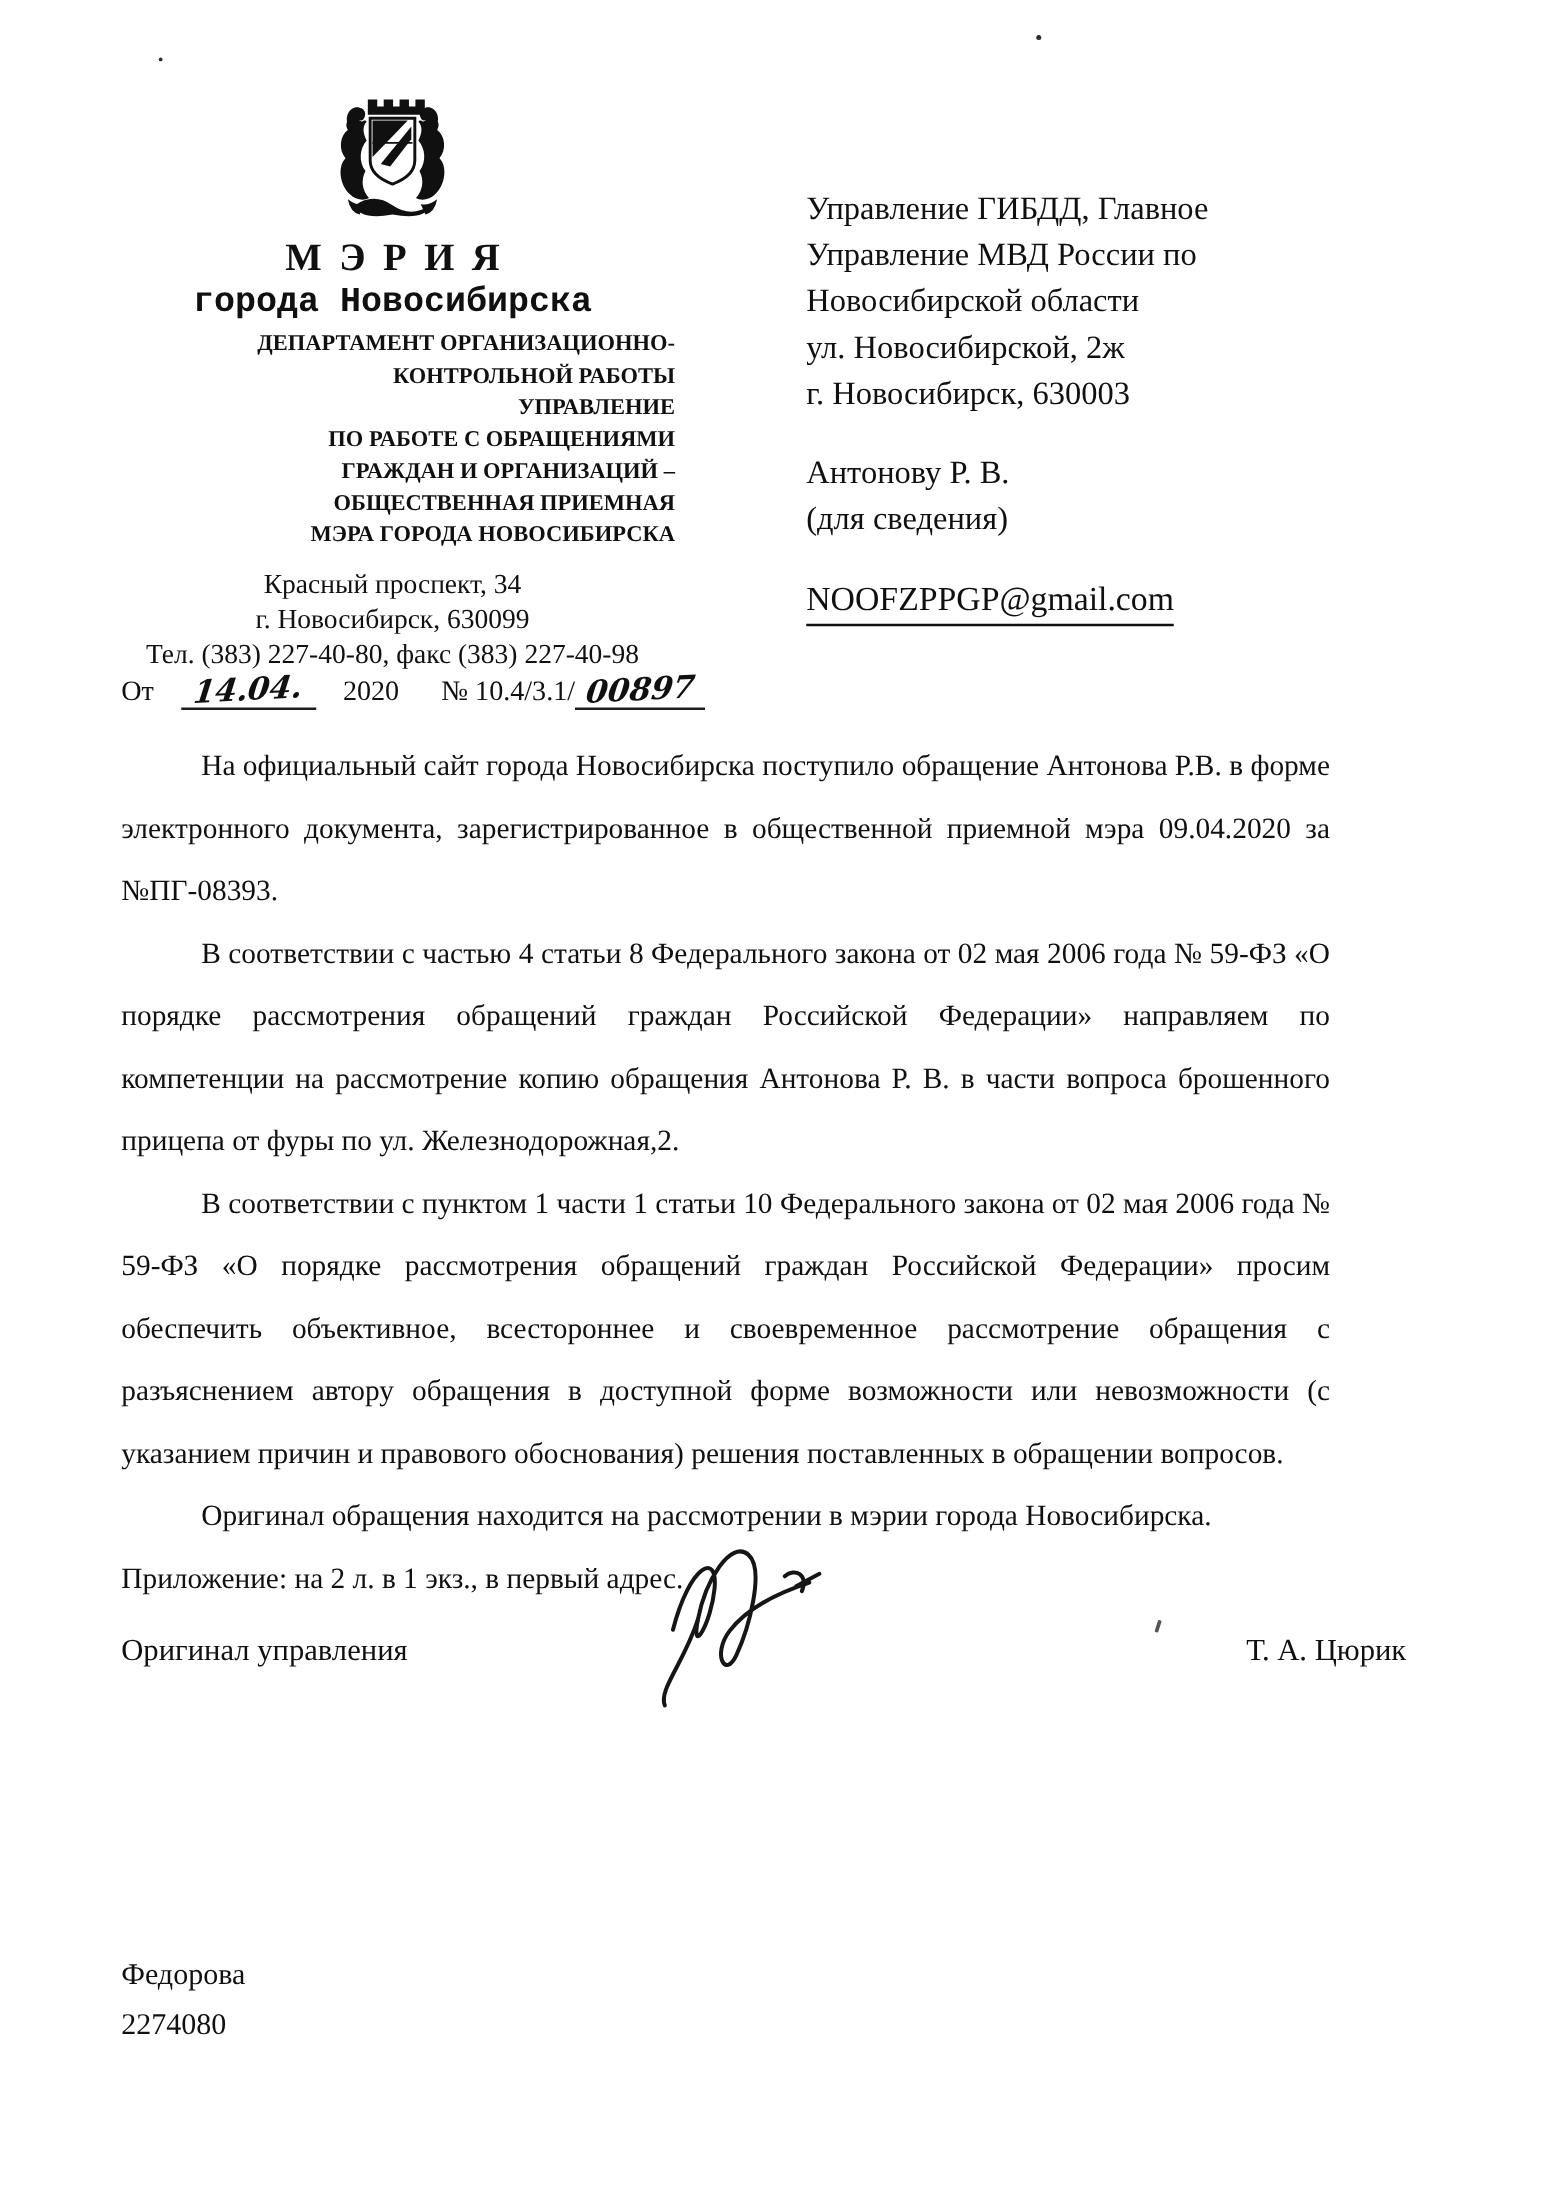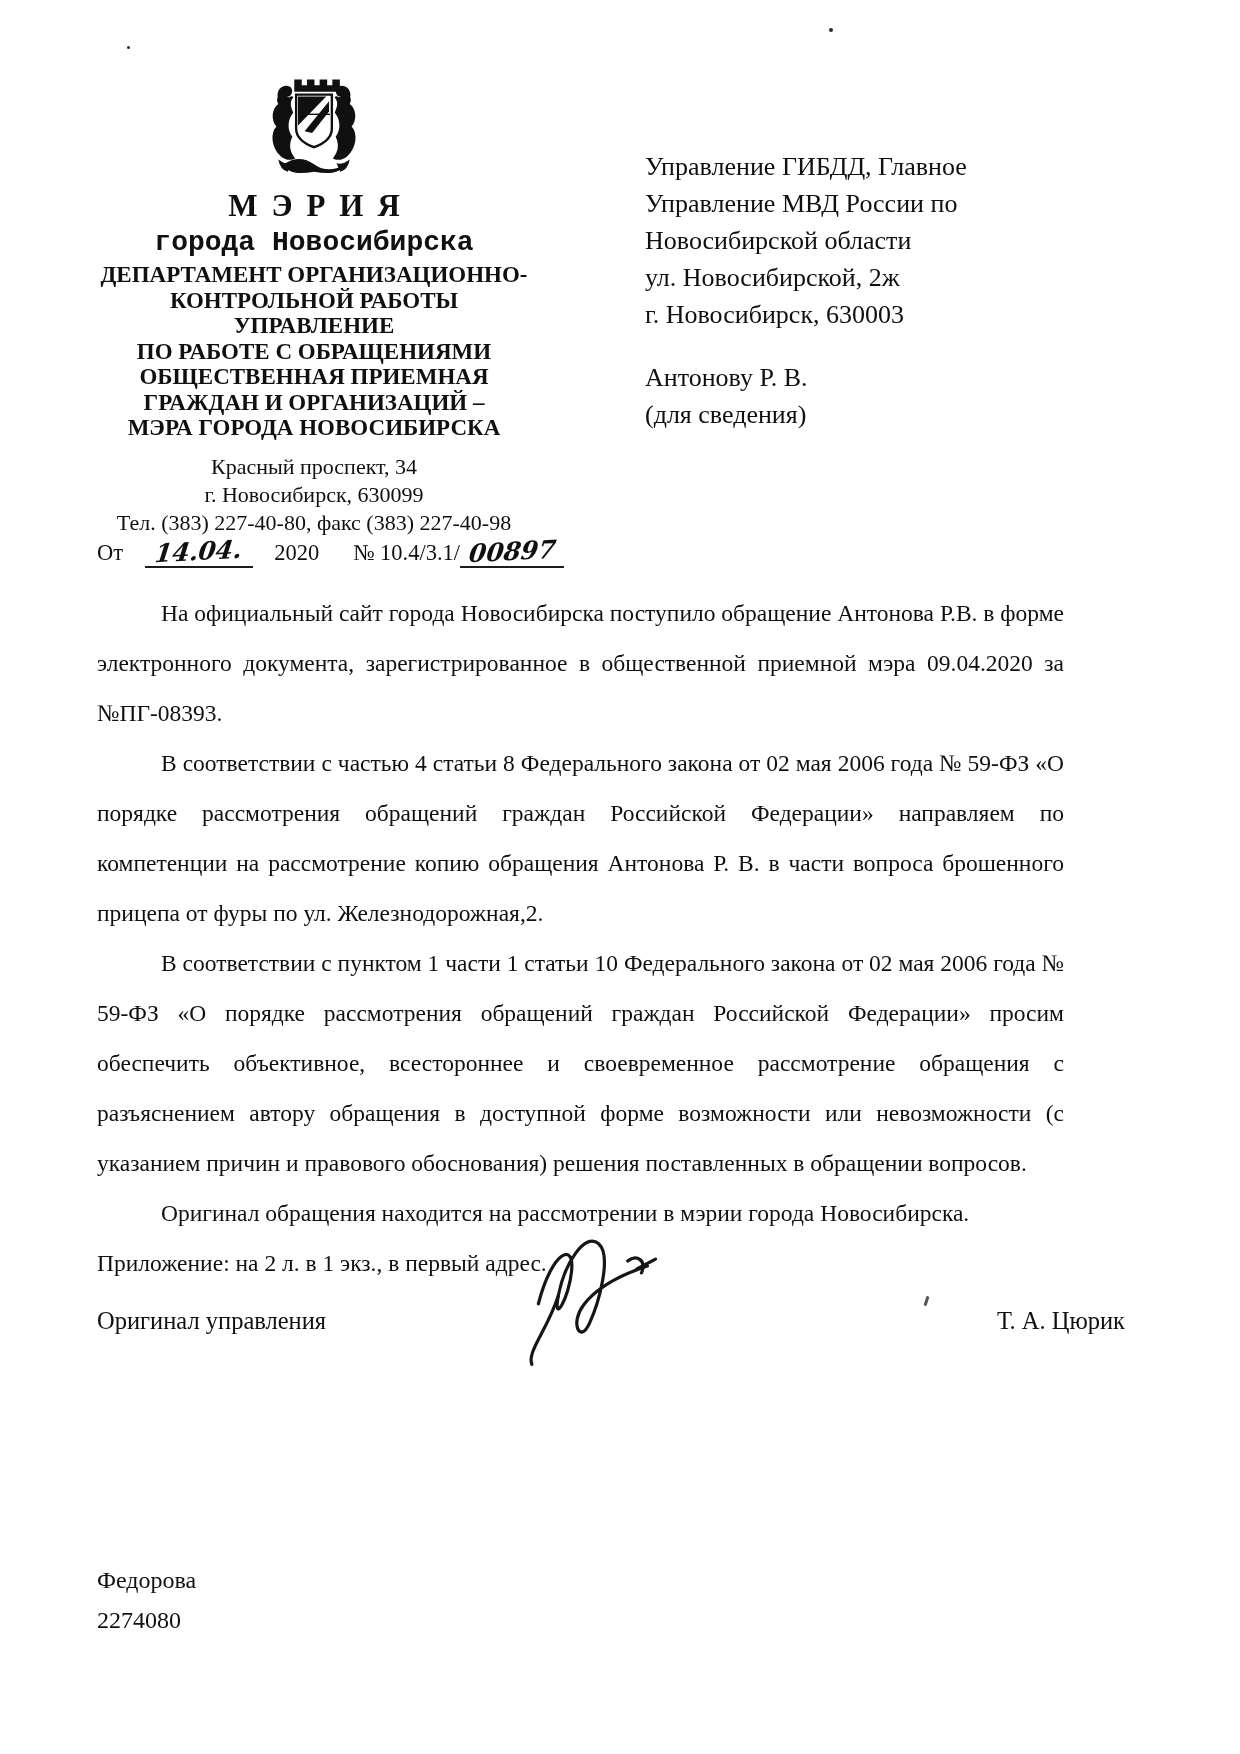--- a/index.html
+++ b/index.html
@@ -21,21 +21,21 @@
   .org-line1 {
     font-size: 31px; font-weight: bold;
     letter-spacing: 14px; padding-left: 14px;
     margin: 4px 0 0 0;
   }
   .org-line2 {
     font-size: 28px; font-weight: bold;
     margin: 3px 0 0 0;
     font-family: Liberation Mono, monospace;
   }
-  .dept { font-size: 23px; font-weight: bold; line-height: 25.5px; }
+  .dept { font-size: 18px; font-weight: bold; line-height: 25.5px; text-align: right; }
   .dept-block { margin-top: 4px; }
   .addr { font-size: 22px; line-height: 28px; }
   .addr-block { margin-top: 12px; }
 
   
   .refs {
     position: absolute; left: 97px; top: 537px; width: 470px;
     font-size: 22.5px; text-align: left;
   }
   .ref-row { margin-bottom: 6px; white-space: nowrap; }
@@ -129,22 +129,22 @@
   </svg>
 
   <div class="org-line1">МЭРИЯ</div>
   <div class="org-line2">города Новосибирска</div>
 
   <div class="dept-block">
     <div class="dept">ДЕПАРТАМЕНТ ОРГАНИЗАЦИОННО-</div>
     <div class="dept">КОНТРОЛЬНОЙ РАБОТЫ</div>
     <div class="dept">УПРАВЛЕНИЕ</div>
     <div class="dept">ПО РАБОТЕ С ОБРАЩЕНИЯМИ</div>
+    <div class="dept">ГРАЖДАН И ОРГАНИЗАЦИЙ –</div>
     <div class="dept">ОБЩЕСТВЕННАЯ ПРИЕМНАЯ</div>
-    <div class="dept">ГРАЖДАН И ОРГАНИЗАЦИЙ –</div>
     <div class="dept">МЭРА ГОРОДА НОВОСИБИРСКА</div>
   </div>
 
   <div class="addr-block">
     <div class="addr">Красный проспект, 34</div>
     <div class="addr">г. Новосибирск, 630099</div>
     <div class="addr">Тел. (383) 227-40-80, факс (383) 227-40-98</div>
   </div>
 </div>
 
@@ -160,20 +160,23 @@
 <div class="recipient">
   <div class="line">Управление ГИБДД, Главное</div>
   <div class="line">Управление МВД России по</div>
   <div class="line">Новосибирской области</div>
   <div class="line">ул. Новосибирской, 2ж</div>
   <div class="line">г. Новосибирск, 630003</div>
   <div class="person-block">
     <div class="line">Антонову Р. В.</div>
     <div class="line">(для сведения)</div>
   </div>
+  <div class="email-block">
+    <span class="email">NOOFZPPGP@gmail.com</span>
+  </div>
 </div>
 
 <div class="body-text">
   <p class="indent">На официальный сайт города Новосибирска поступило обращение Антонова Р.В. в форме электронного документа, зарегистрированное в общественной приемной мэра 09.04.2020 за №ПГ-08393.</p>
   <p class="indent">В соответствии с частью 4 статьи 8 Федерального закона от 02 мая 2006 года № 59-ФЗ «О порядке рассмотрения обращений граждан Российской Федерации» направляем по компетенции на рассмотрение копию обращения Антонова Р. В. в части вопроса брошенного прицепа от фуры по ул. Железнодорожная,2.</p>
   <p class="indent">В соответствии с пунктом 1 части 1 статьи 10 Федерального закона от 02 мая 2006 года № 59-ФЗ «О порядке рассмотрения обращений граждан Российской Федерации» просим обеспечить объективное, всестороннее и своевременное рассмотрение обращения с разъяснением автору обращения в доступной форме возможности или невозможности (с указанием причин и правового обоснования) решения поставленных в обращении вопросов.</p>
   <p class="indent">Оригинал обращения находится на рассмотрении в мэрии города Новосибирска.</p>
   <p>Приложение: на 2 л. в 1 экз., в первый адрес.</p>
 </div>
 

